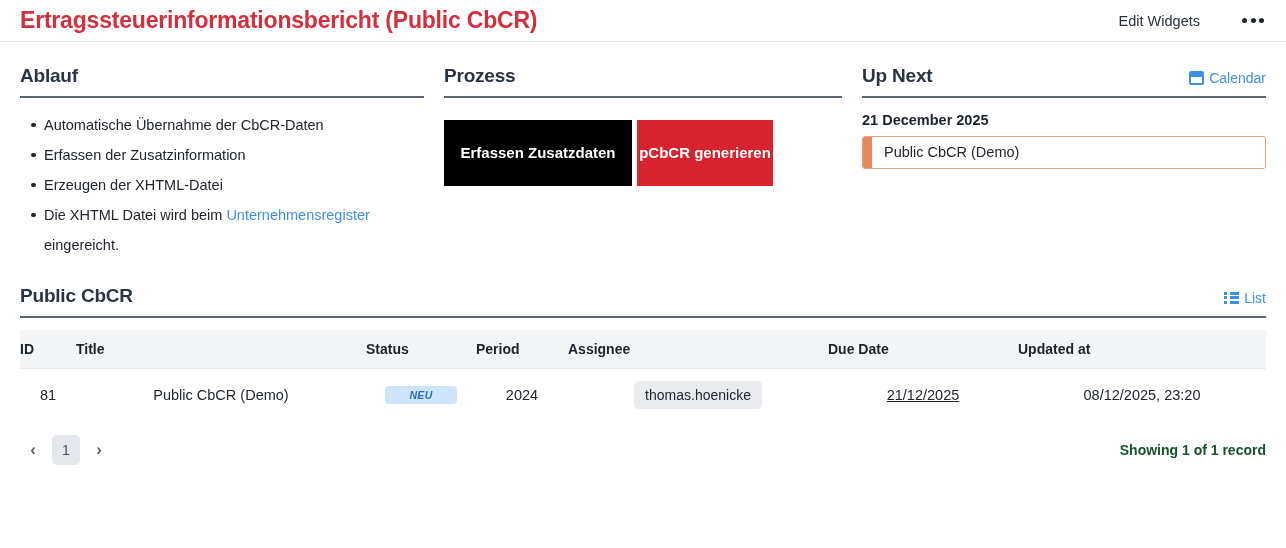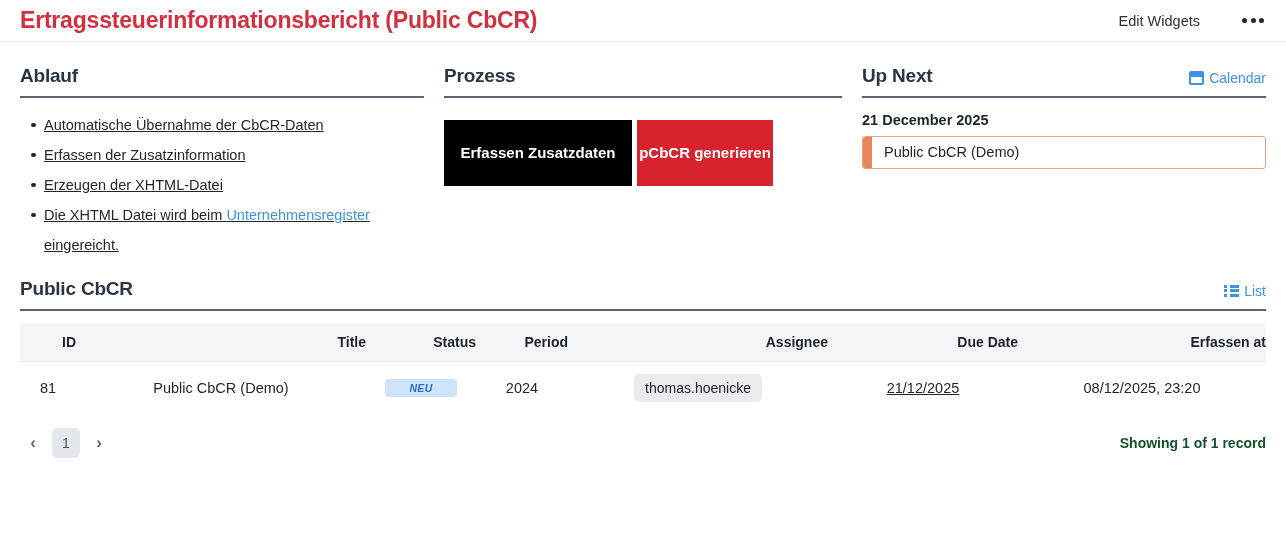--- a/index.html
+++ b/index.html
@@ -143,21 +143,20 @@
   .bullets {
     margin: 12px 0 0 0;
     padding: 0 0 0 24px;
     list-style: none;
   }
   .bullets li {
     position: relative;
     font-size: 14.5px;
     line-height: 30px;
     color: #22272e;
-    text-decoration: underline;
   }
   .bullets li:before {
     content: "";
     position: absolute;
     left: -13px;
     top: 13px;
     width: 4.5px; height: 4.5px;
     border-radius: 50%;
     background: #22272e;
   }
@@ -213,21 +212,21 @@
     flex: 0 0 auto;
   }
   .event-label {
     padding-left: 12px;
     font-size: 14.5px;
     color: #22272e;
   }
 
   
   .table-section {
-    margin-top: 18px;
+    margin-top: 25px;
     padding: 0 20px;
   }
   .section-head {
     display: flex;
     align-items: flex-end;
     justify-content: space-between;
     padding-bottom: 9px;
     border-bottom: 2px solid #5a6473;
   }
   .section-title {
@@ -242,21 +241,21 @@
     border-collapse: collapse;
     margin-top: 12px;
     table-layout: fixed;
   }
   table.records thead th {
     background: #f4f5f7;
     font-size: 14px;
     font-weight: bold;
     color: #1d232b;
     padding: 11px 0;
-    text-align: right;
+    text-align: left;
     border-bottom: 1px solid #e8eaed;
   }
   table.records tbody td {
     font-size: 14.5px;
     color: #22272e;
     padding: 12px 0;
     text-align: center;
     vertical-align: middle;
   }
   .col-id     { width: 56px; }
@@ -434,21 +433,21 @@
         <col class="col-updated">
     </colgroup>
     <thead>
       <tr>
         <th>ID</th>
         <th class="title-head">Title</th>
         <th>Status</th>
         <th>Period</th>
         <th class="assignee-head">Assignee</th>
         <th class="due-head">Due Date</th>
-        <th class="updated-head">Erfassen at</th>
+        <th class="updated-head">Updated at</th>
       </tr>
     </thead>
     <tbody>
       <tr>
         <td class="cell-id">81</td>
         <td class="title-cell">Public CbCR (Demo)</td>
         <td>
           <span class="badge">NEU</span>
         </td>
         <td>2024</td>

